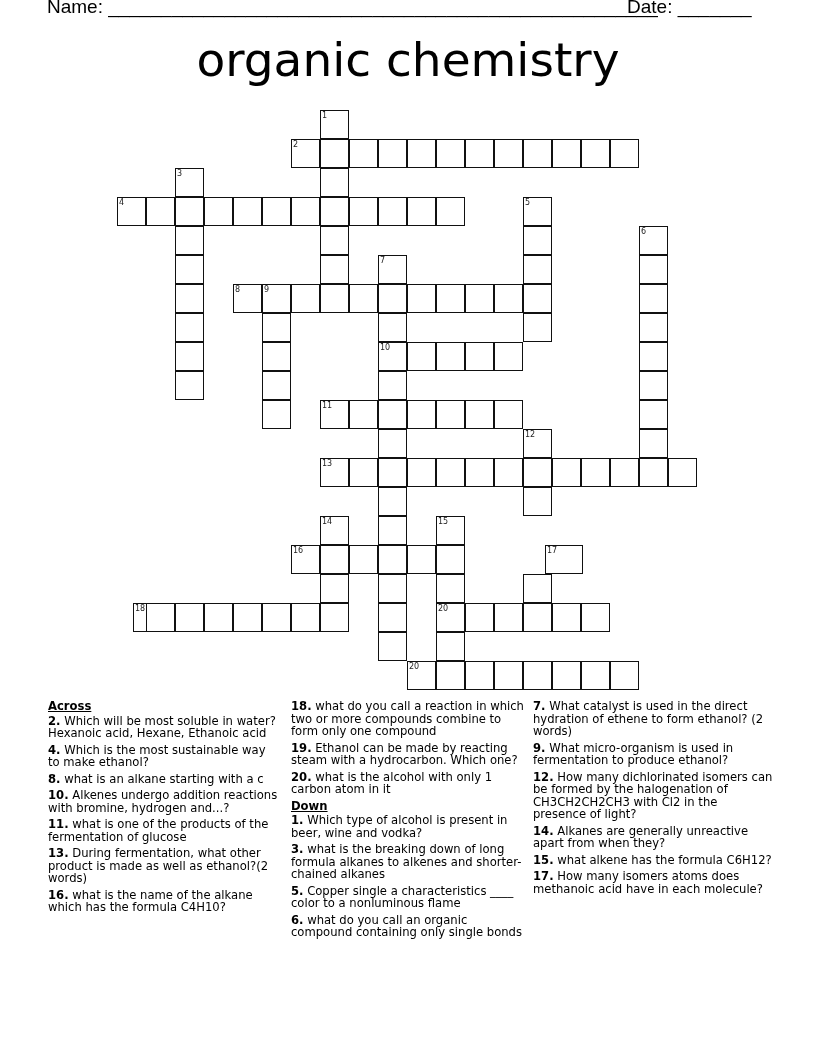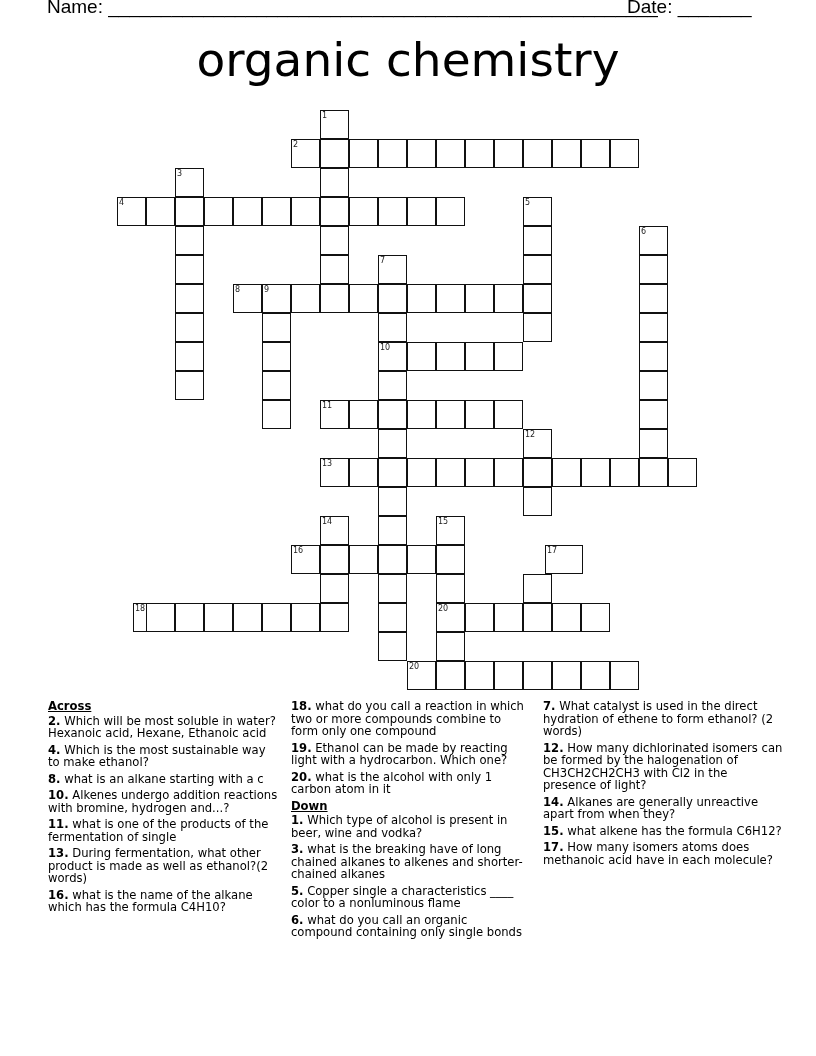--- a/index.html
+++ b/index.html
@@ -10,21 +10,21 @@
   .title { position:absolute; top:32px; left:0; width:816px; text-align:center; font-family:"DejaVu Sans", sans-serif; font-size:47px; letter-spacing:0; }
   #grid { position:absolute; left:0; top:0; width:816px; height:700px; }
   .cell { position:absolute; width:29px; height:29px; box-sizing:border-box; border:1.5px solid #111; background:#fff; }
   .cell .num { position:absolute; left:1px; top:0px; font-family:"DejaVu Sans", sans-serif; font-size:8px; line-height:9px; color:#222; }
   .clues { position:absolute; top:700px; font-family:"DejaVu Sans", sans-serif; font-size:11.6px; line-height:12.5px; }
   .clues .heading { font-weight:bold; text-decoration:underline; margin-bottom:2px; }
   .clue { margin-bottom:4px; }
   .clue b { font-weight:bold; }
   .col1 { left:48px; width:232px; }
   .col2 { left:291px; width:236px; }
-  .col3 { left:533px; width:240px;margin-left:10px; }
+  .col3 { left:533px; width:240px; }
 </style>
 </head>
 <body>
 
 <div class="header">
   <span class="name">Name: ____________________________________________________</span>
   <span class="date">Date: _______</span>
 </div>
 
 <div class="title">organic chemistry</div>
@@ -204,35 +204,36 @@
     <div class="cell" style="left: 581px; top: 661px;"></div>
     <div class="cell" style="left: 610px; top: 661px;"></div>
   </div>
 
 <div class="clues col1">
   <div class="heading">Across</div>
   <div class="clue"><b>2.</b><span> Which will be most soluble in water? Hexanoic acid, Hexane, Ethanoic acid</span></div>
   <div class="clue"><b>4.</b><span> Which is the most sustainable way to make ethanol?</span></div>
   <div class="clue"><b>8.</b><span> what is an alkane starting with a c</span></div>
   <div class="clue"><b>10.</b><span> Alkenes undergo addition reactions with bromine, hydrogen and...?</span></div>
-  <div class="clue"><b>11.</b><span> what is one of the products of the fermentation of single</span></div>
+  <div class="clue"><b>11.</b><span> what is one of the products of the fermentation of glucose</span></div>
   <div class="clue"><b>13.</b><span> During fermentation, what other product is made as well as ethanol?(2 words)</span></div>
   <div class="clue"><b>16.</b><span> what is the name of the alkane which has the formula C4H10?</span></div>
 </div>
 
 <div class="clues col2">
   <div class="clue"><b>18.</b><span> what do you call a reaction in which two or more compounds combine to form only one compound</span></div>
-  <div class="clue"><b>19.</b><span> Ethanol can be made by reacting light with a hydrocarbon. Which one?</span></div>
+  <div class="clue"><b>19.</b><span> Ethanol can be made by reacting steam with a hydrocarbon. Which one?</span></div>
   <div class="clue"><b>20.</b><span> what is the alcohol with only 1 carbon atom in it</span></div>
   <div class="heading">Down</div>
   <div class="clue"><b>1.</b><span> Which type of alcohol is present in beer, wine and vodka?</span></div>
-  <div class="clue"><b>3.</b><span> what is the breaking have of long chained alkanes to alkenes and shorter-chained alkanes</span></div>
+  <div class="clue"><b>3.</b><span> what is the breaking down of long formula alkanes to alkenes and shorter-chained alkanes</span></div>
   <div class="clue"><b>5.</b><span> Copper single a characteristics ____ color to a nonluminous flame</span></div>
   <div class="clue"><b>6.</b><span> what do you call an organic compound containing only single bonds</span></div>
 </div>
 
 <div class="clues col3">
   <div class="clue"><b>7.</b><span> What catalyst is used in the direct hydration of ethene to form ethanol? (2 words)</span></div>
+  <div class="clue"><b>9.</b><span> What micro-organism is used in fermentation to produce ethanol?</span></div>
   <div class="clue"><b>12.</b><span> How many dichlorinated isomers can be formed by the halogenation of CH3CH2CH2CH3 with Cl2 in the presence of light?</span></div>
   <div class="clue"><b>14.</b><span> Alkanes are generally unreactive apart from when they?</span></div>
   <div class="clue"><b>15.</b><span> what alkene has the formula C6H12?</span></div>
   <div class="clue"><b>17.</b><span> How many isomers atoms does methanoic acid have in each molecule?</span></div>
 </div>
 
 </body></html>

